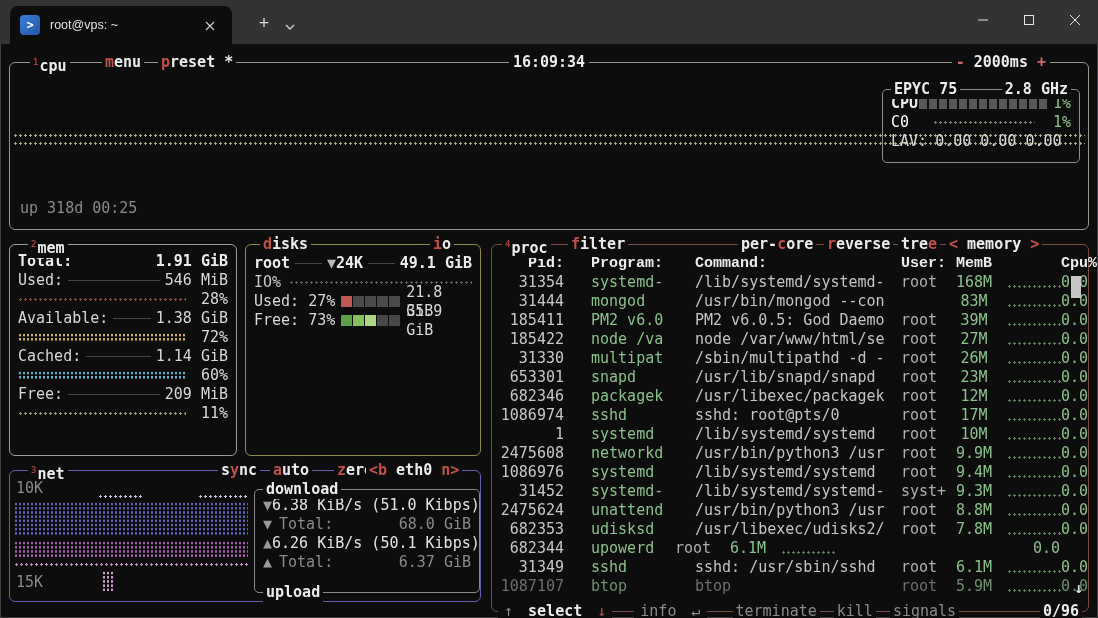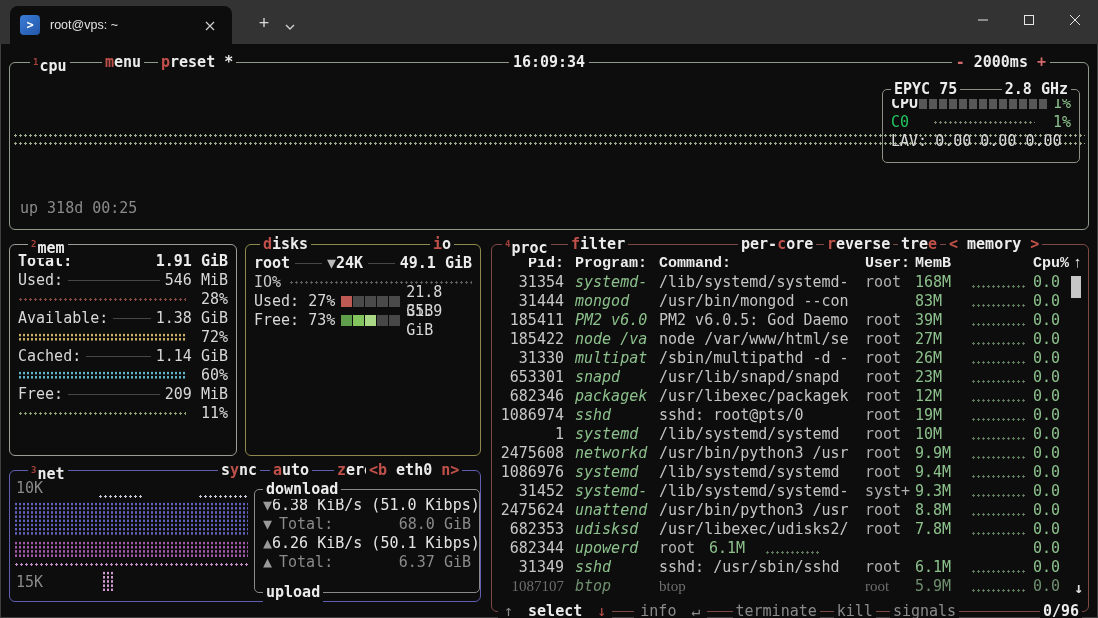--- a/index.html
+++ b/index.html
@@ -83,29 +83,29 @@
   .nrow { display:flex; height:19px; align-items:center; white-space:nowrap; }
   .nrow .arr { width:16px; color:#9a9a9a; }
   .nrow .fill { flex:1; }
 
   
   #proc-box { left:490px; top:200px; width:598px; height:368px; border-color:#7e4a45; }
   .pt { position:absolute; top:-10px; background:#0d0d0d; padding:0 3px; font-weight:700; color:#ececec; white-space:nowrap; }
   .phead, .prow { display:flex; height:19px; line-height:19px; padding:0 6px; align-items:center; }
   .phead { margin-top:9px; font-weight:700; color:#ececec;font-family:Liberation Mono, monospace; }
   .c-pid  { width:66px; text-align:right; flex:none; }
-  .c-prog { width:84px; margin-left:11px; flex:none; overflow:hidden; white-space:nowrap; }
-  .c-cmd  { width:206px; flex:none; overflow:hidden; white-space:nowrap; }
+  .c-prog { width:84px; margin-left:27px; flex:none; overflow:hidden; white-space:nowrap; }
+  .c-cmd  { width:206px; flex:none; overflow:hidden; white-space:nowrap;margin-left:20px; }
   .c-user { width:50px; flex:none; overflow:hidden; }
-  .c-mem  { width:46px; text-align:left; flex:none; }
+  .c-mem  { width:46px; text-align:center; flex:none; }
   .c-dots { width:54px; height:5px; margin-left:10px; color:#5d7a5d; flex:none; align-self:center; margin-top:8px; }
   .c-cpu  { flex:1; text-align:right; padding-right:22px; }
-  .prow .c-pid { color:#c8c8c8; } .prow .c-prog { color:#8cc08c;font-style:italic; } .prow .c-cmd { color:#c4c4c4; }
+  .prow .c-pid { color:#c8c8c8; } .prow .c-prog { color:#8cc08c; } .prow .c-cmd { color:#c4c4c4; }
   .prow .c-user { color:#b0b0b0; } .prow .c-mem { color:#8cc08c; } .prow .c-cpu { color:#8cc08c; }
-  .prow.dim .c-pid,.prow.dim .c-cmd,.prow.dim .c-user { color:#6e6e6e;font-family:Liberation Serif, serif; }
+  .prow.dim .c-pid,.prow.dim .c-cmd,.prow.dim .c-user { color:#6e6e6e; }
   .prow.dim .c-prog,.prow.dim .c-mem,.prow.dim .c-cpu { color:#6f8f6f; }
   .pscroll { position:absolute; right:7px; top:31px; width:10px; height:22px; background:#c6c6c6; }
   .pdown { position:absolute; right:5px; top:334px; color:#e0e0e0; font-weight:700; }
   .pfoot { position:absolute; bottom:-10px; left:6px; right:6px; display:flex; align-items:center; }
   .pfoot span { background:#0d0d0d; padding:0 3px; line-height:19px; }
   .spacer { flex:1; }
 </style>
 </head>
 <body>
 
@@ -173,21 +173,21 @@
             <i></i>
             <i></i>
             <i></i>
             <i></i>
             <i></i>
             <i></i>
           </span>
         <span class="pct green">1%</span>
       </div>
       <div class="srow">
-        <span class="lbl" style="font-weight:400;color:#22c55e">C0</span>
+        <span class="lbl" style="font-weight:400;color:#ffffff">C0</span>
         <span class="c0dots dots"></span>
         <span class="pct green">1%</span>
       </div>
       <div class="srow" style="color:#d8d8d8">
         <span style="margin-right:8px">LAV:</span>
         <span>0.00 0.00 0.00</span>
       </div>
     </div>
   </div>
 
@@ -406,21 +406,21 @@
     <span class="c-mem">12M</span>
     <span class="c-dots dots"></span>
     <span class="c-cpu">0.0</span>
   </div>
 
   <div class="prow">
     <span class="c-pid">1086974</span>
     <span class="c-prog">sshd</span>
     <span class="c-cmd">sshd: root@pts/0</span>
     <span class="c-user">root</span>
-    <span class="c-mem">19M</span>
+    <span class="c-mem">17M</span>
     <span class="c-dots dots"></span>
     <span class="c-cpu">0.0</span>
   </div>
 
   <div class="prow">
     <span class="c-pid">1</span>
     <span class="c-prog">systemd</span>
     <span class="c-cmd">/lib/systemd/systemd</span>
     <span class="c-user">root</span>
     <span class="c-mem">10M</span>

